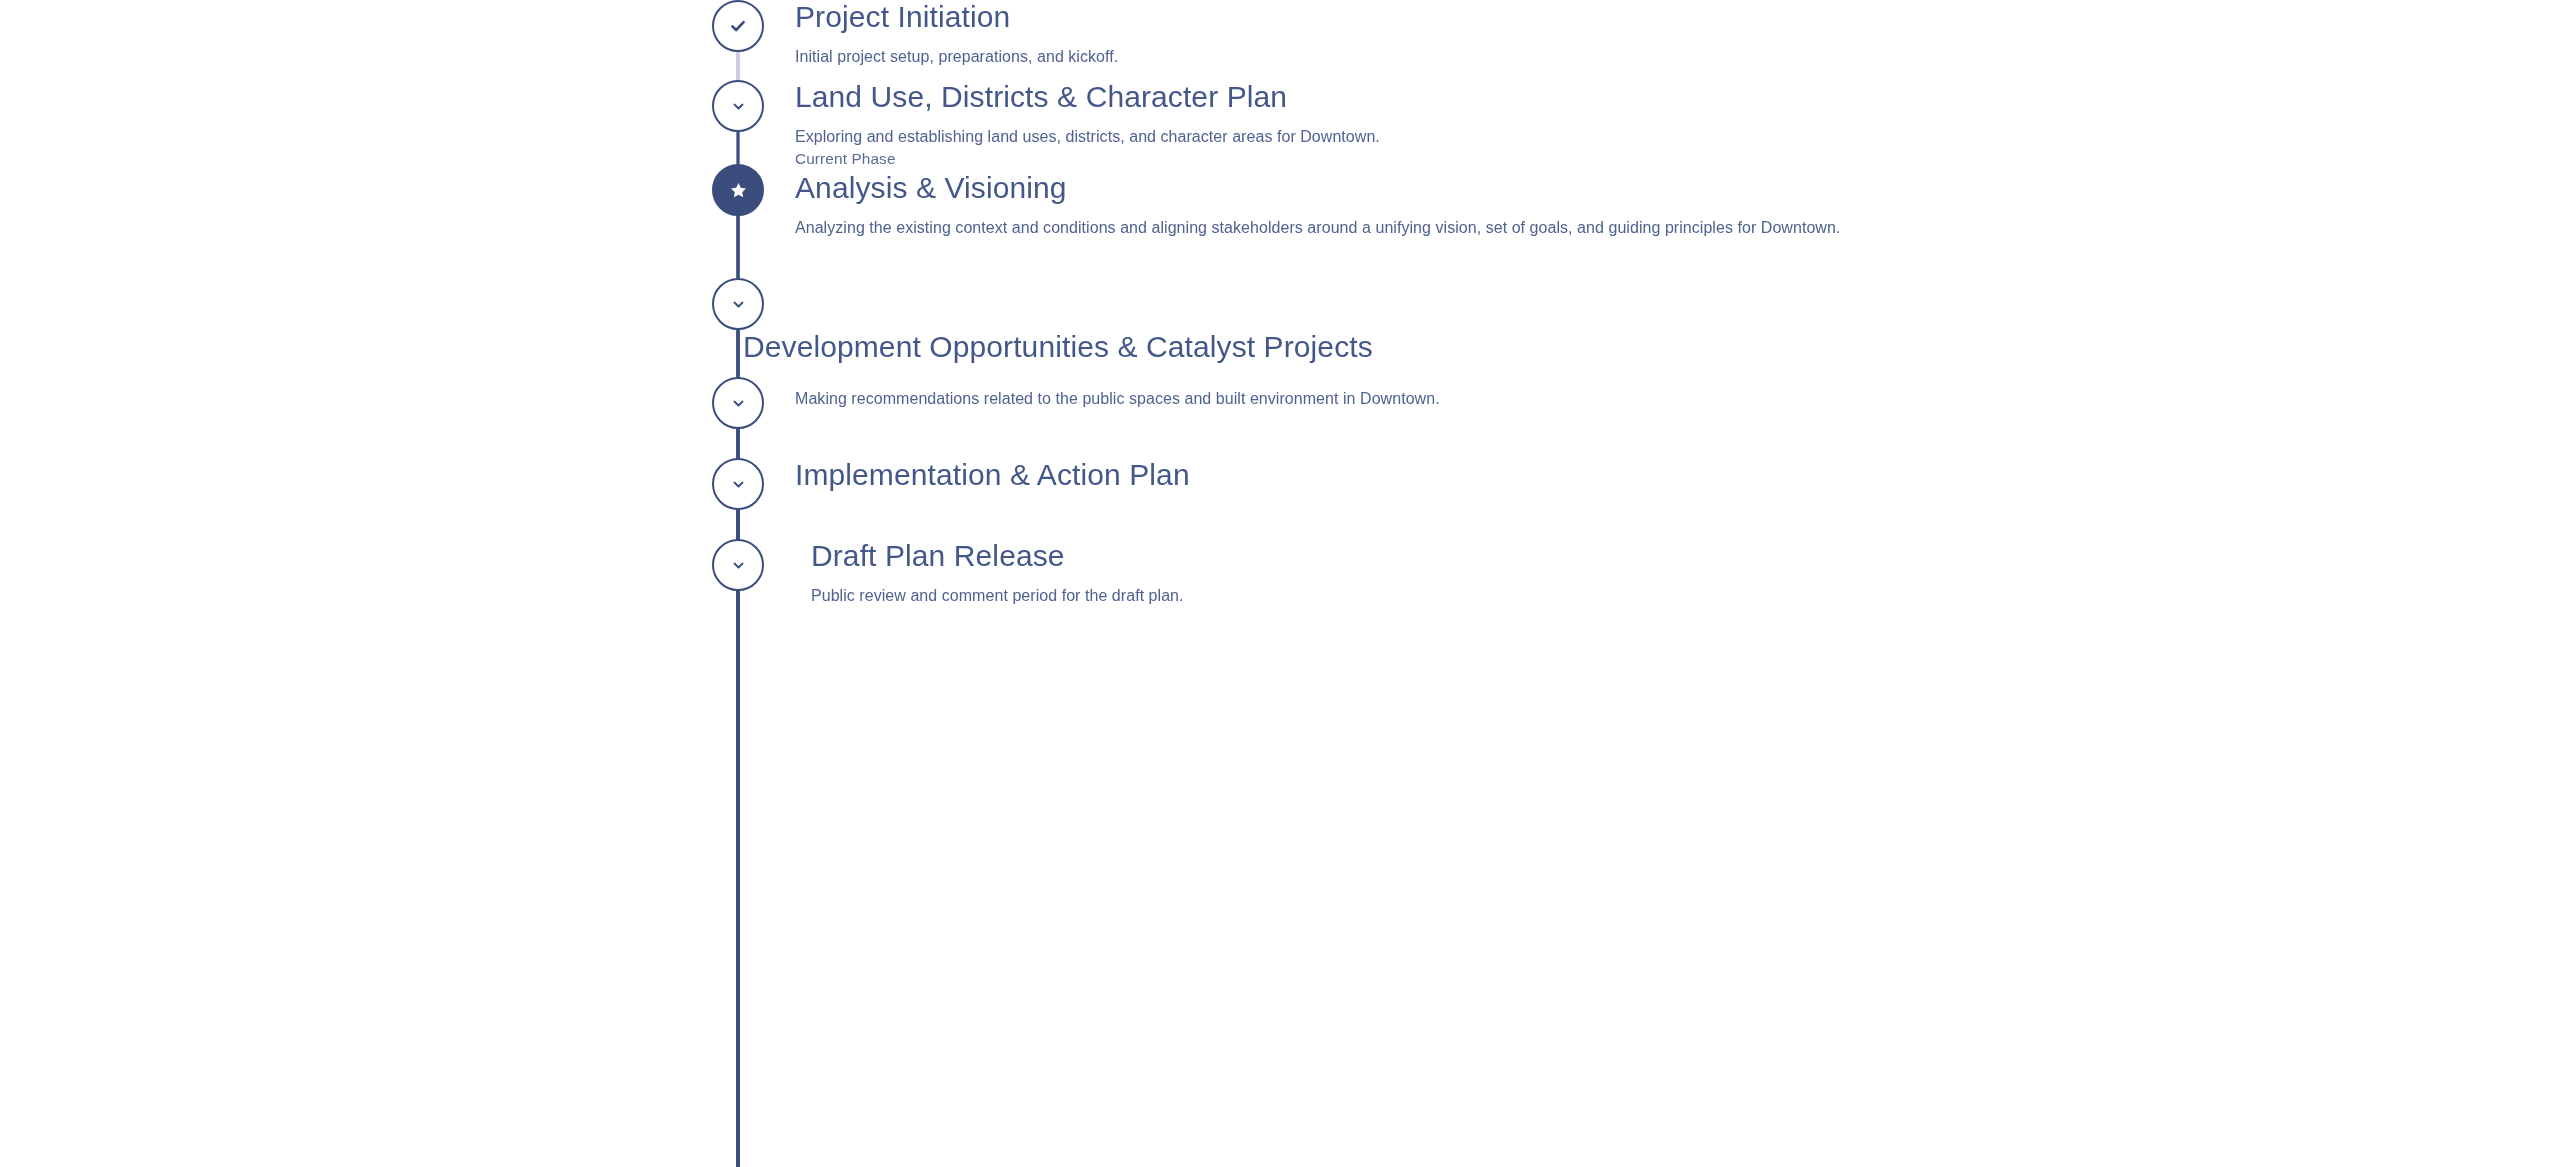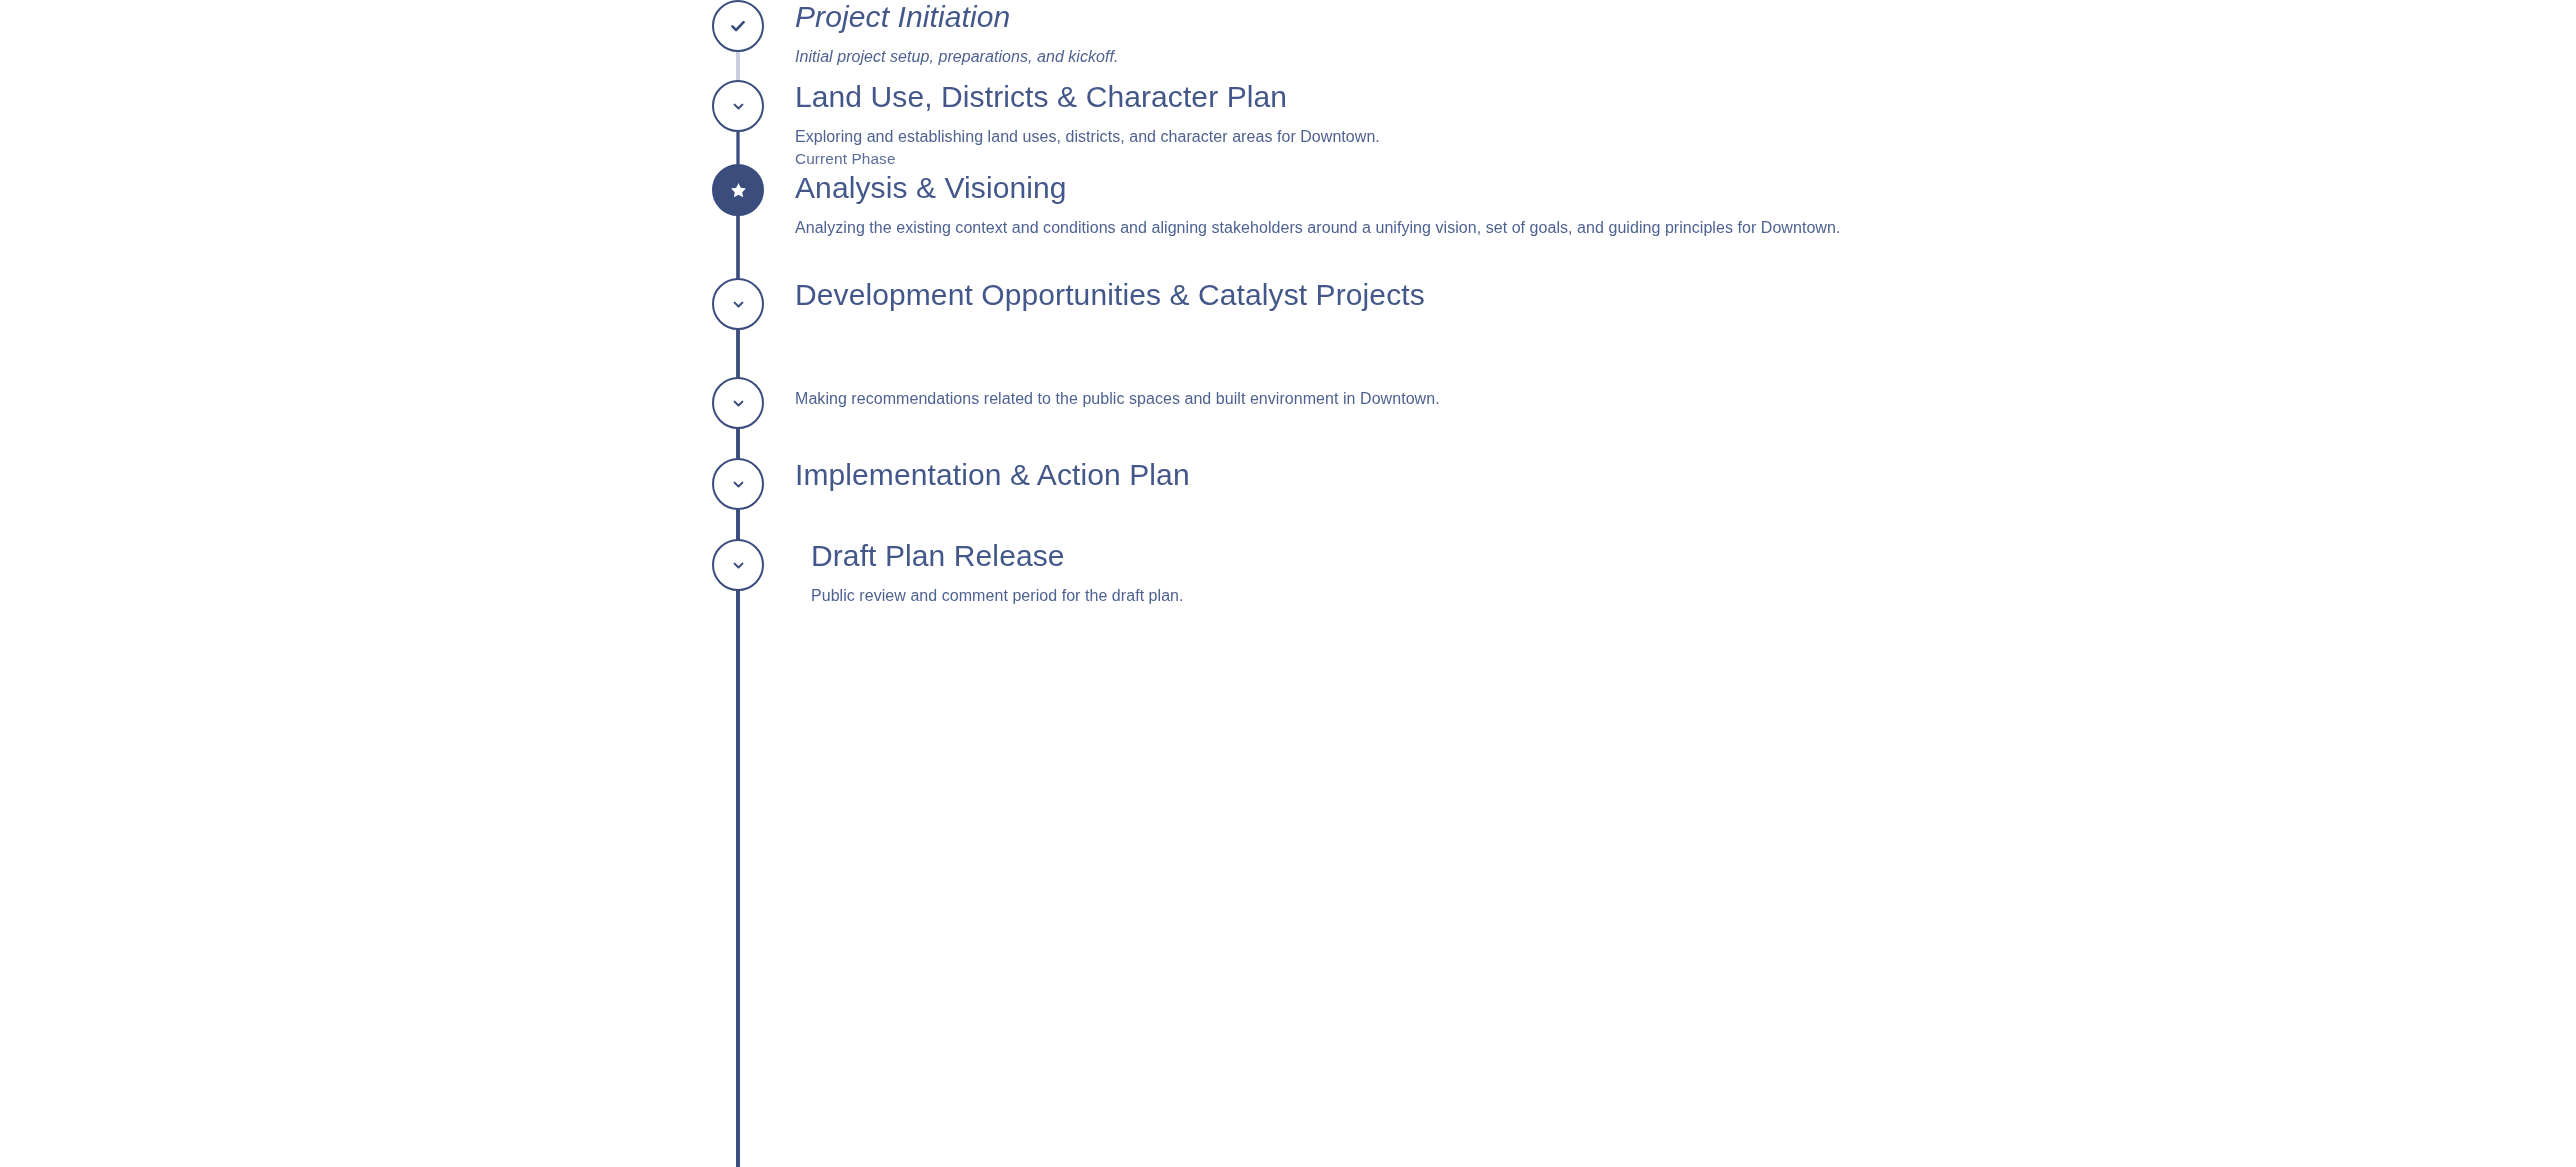--- a/index.html
+++ b/index.html
@@ -108,24 +108,24 @@
     font-size:16px;
     line-height:1.54;
     color:var(--body);
     font-weight:400;
     letter-spacing:0.05px;
     margin-top:10px;
     max-width:1102px;
   }
 
   
-  .step.s0  { height:80px;  margin-top:-4px;font-style:italic; }
+  .step.s0  { height:80px;  margin-top:-4px; }
   .step.s1  { height:117px; }
   .step.s2  { height:81px;  }
-  .step.s3  { height:99px; }
+  .step.s3  { height:99px;flex-direction:column; }
   .step.s4  { height:81px;  }
   .step.s5  { height:81px;text-align:center;  }
   .step.s6  { height:81px;gap:16px;  }
   .step.s7  { height:81px;  }
 
   .step.s0 .marker-col{ margin-top:0px; }
   .step.s1 .marker-col{ margin-top:3px; }
 
   .step.s1 .content{ margin-top:-12px; }
 </style>

